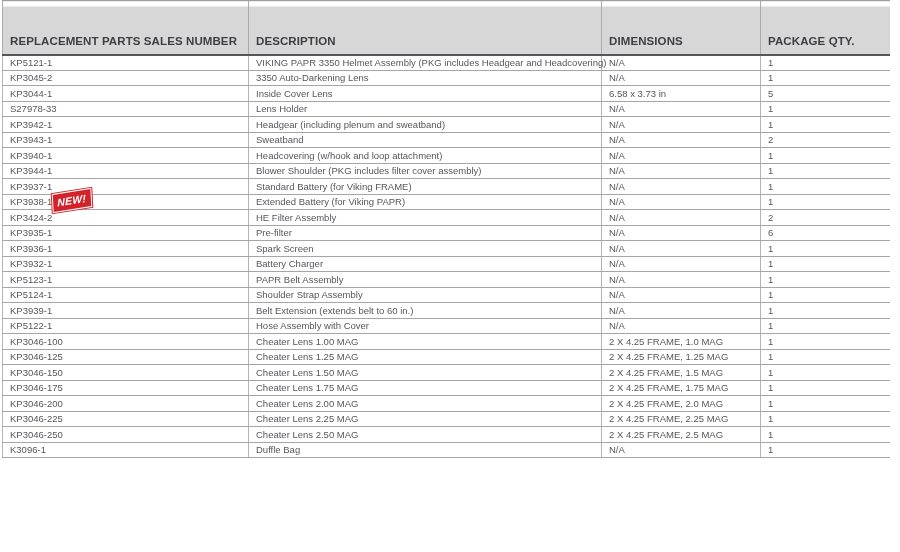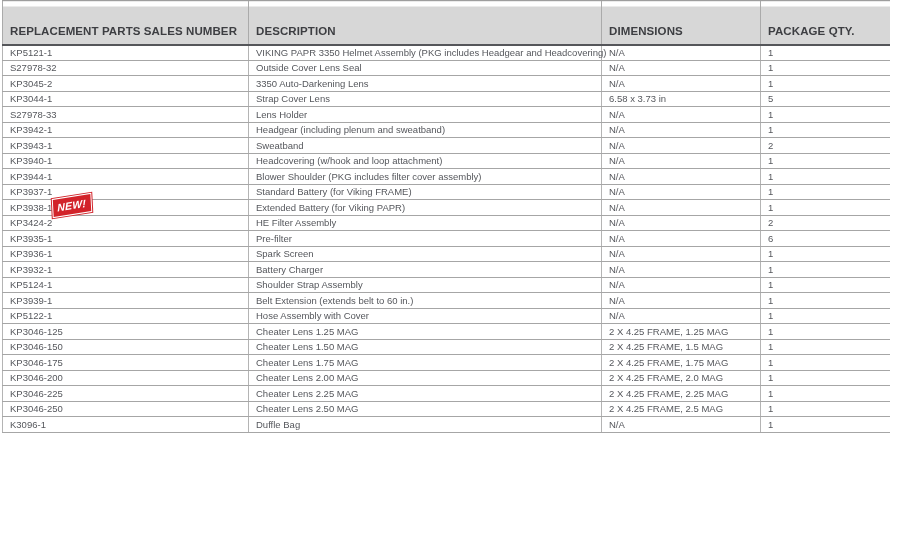--- a/index.html
+++ b/index.html
@@ -17,21 +17,21 @@
     width: 887px;
     margin-left: 2px;
     margin-top: 0;
   }
   col.c1 { width: 246px; }
   col.c2 { width: 353px; }
   col.c3 { width: 159px; }
   col.c4 { width: 129px; }
 
   th {
-    height: 44px;
+    height: 54px;
     box-sizing: border-box;
     vertical-align: bottom;
     text-align: left;
     padding: 0 2px 7px 7px;
     font-size: 11.5px;
     font-weight: bold;
     color: #3d3e42;
     letter-spacing: 0.1px;
     background: linear-gradient(to bottom, #ffffff 0px, #ffffff 5px, #d7d7d7 5px, #d7d7d7 100%);
     border-top: 1px solid #9e9e9e;
@@ -94,34 +94,28 @@
       </tr>
     </thead>
     <tbody id="table-body">
         <tr>
     <td class="cell-sn"><span>KP5121-1</span></td>
     <td class="cell-desc">VIKING PAPR 3350 Helmet Assembly (PKG includes Headgear and Headcovering)</td>
     <td class="cell-dim">N/A</td>
     <td class="cell-qty">1</td>
   </tr>
         <tr>
-    <td class="cell-sn"><span>S27978-32</span></td>
-    <td class="cell-desc">Outside Cover Lens Seal</td>
-    <td class="cell-dim">N/A</td>
-    <td class="cell-qty">1</td>
-  </tr>
-        <tr>
     <td class="cell-sn"><span>KP3045-2</span></td>
     <td class="cell-desc">3350 Auto-Darkening Lens</td>
     <td class="cell-dim">N/A</td>
     <td class="cell-qty">1</td>
   </tr>
         <tr>
     <td class="cell-sn"><span>KP3044-1</span></td>
-    <td class="cell-desc">Strap Cover Lens</td>
+    <td class="cell-desc">Inside Cover Lens</td>
     <td class="cell-dim">6.58 x 3.73 in</td>
     <td class="cell-qty">5</td>
   </tr>
         <tr>
     <td class="cell-sn"><span>S27978-33</span></td>
     <td class="cell-desc">Lens Holder</td>
     <td class="cell-dim">N/A</td>
     <td class="cell-qty">1</td>
   </tr>
         <tr>
@@ -178,35 +172,47 @@
     <td class="cell-dim">N/A</td>
     <td class="cell-qty">1</td>
   </tr>
         <tr>
     <td class="cell-sn"><span>KP3932-1</span></td>
     <td class="cell-desc">Battery Charger</td>
     <td class="cell-dim">N/A</td>
     <td class="cell-qty">1</td>
   </tr>
         <tr>
+    <td class="cell-sn"><span>KP5123-1</span></td>
+    <td class="cell-desc">PAPR Belt Assembly</td>
+    <td class="cell-dim">N/A</td>
+    <td class="cell-qty">1</td>
+  </tr>
+        <tr>
     <td class="cell-sn"><span>KP5124-1</span></td>
     <td class="cell-desc">Shoulder Strap Assembly</td>
     <td class="cell-dim">N/A</td>
     <td class="cell-qty">1</td>
   </tr>
         <tr>
     <td class="cell-sn"><span>KP3939-1</span></td>
     <td class="cell-desc">Belt Extension (extends belt to 60 in.)</td>
     <td class="cell-dim">N/A</td>
     <td class="cell-qty">1</td>
   </tr>
         <tr>
     <td class="cell-sn"><span>KP5122-1</span></td>
     <td class="cell-desc">Hose Assembly with Cover</td>
     <td class="cell-dim">N/A</td>
+    <td class="cell-qty">1</td>
+  </tr>
+        <tr>
+    <td class="cell-sn"><span>KP3046-100</span></td>
+    <td class="cell-desc">Cheater Lens 1.00 MAG</td>
+    <td class="cell-dim">2 X 4.25 FRAME, 1.0 MAG</td>
     <td class="cell-qty">1</td>
   </tr>
         <tr>
     <td class="cell-sn"><span>KP3046-125</span></td>
     <td class="cell-desc">Cheater Lens 1.25 MAG</td>
     <td class="cell-dim">2 X 4.25 FRAME, 1.25 MAG</td>
     <td class="cell-qty">1</td>
   </tr>
         <tr>
     <td class="cell-sn"><span>KP3046-150</span></td>

